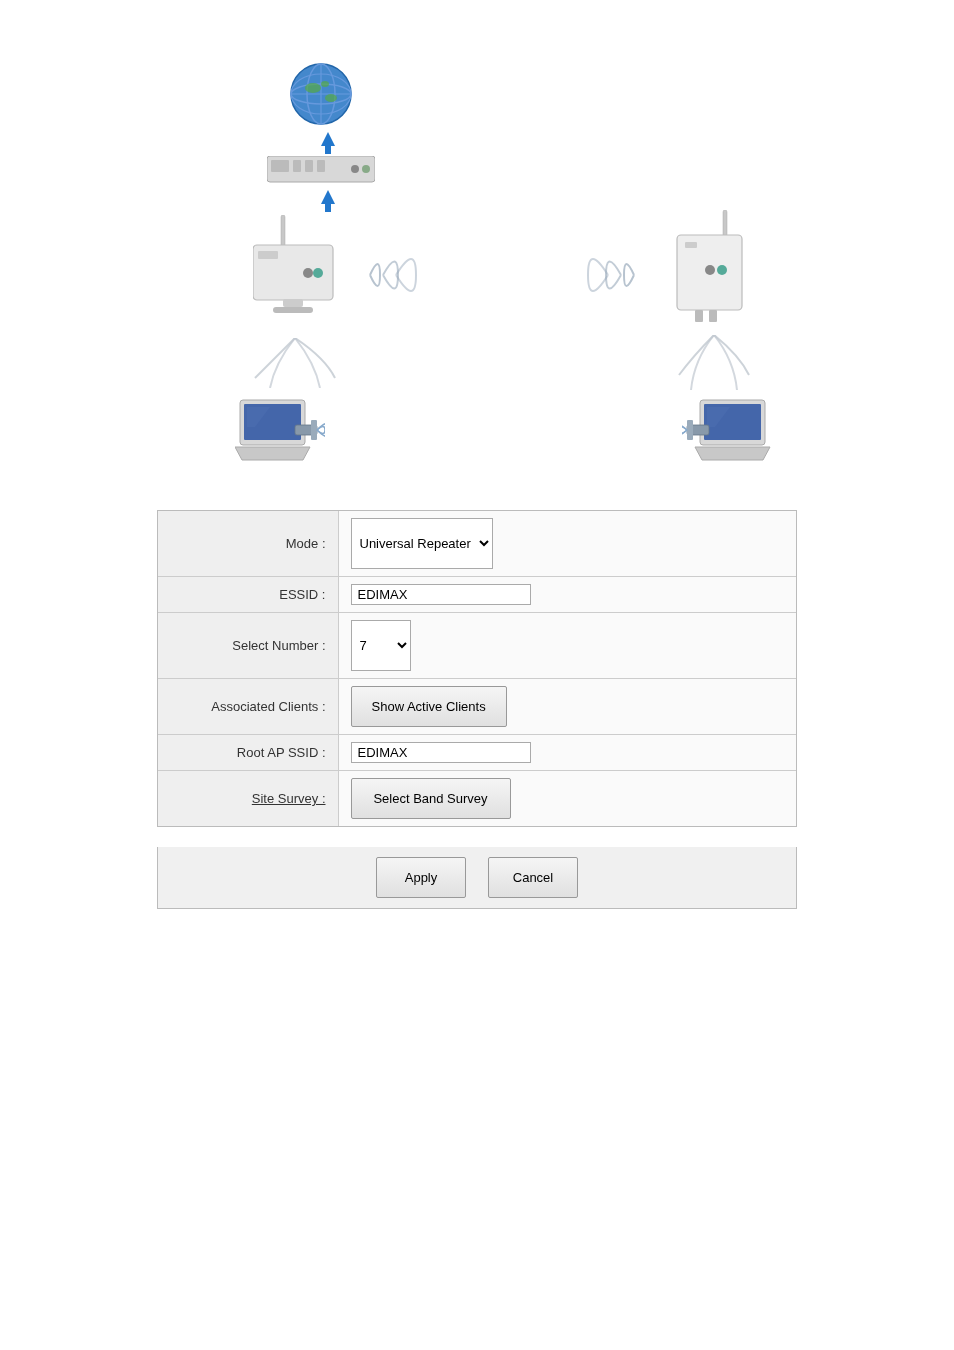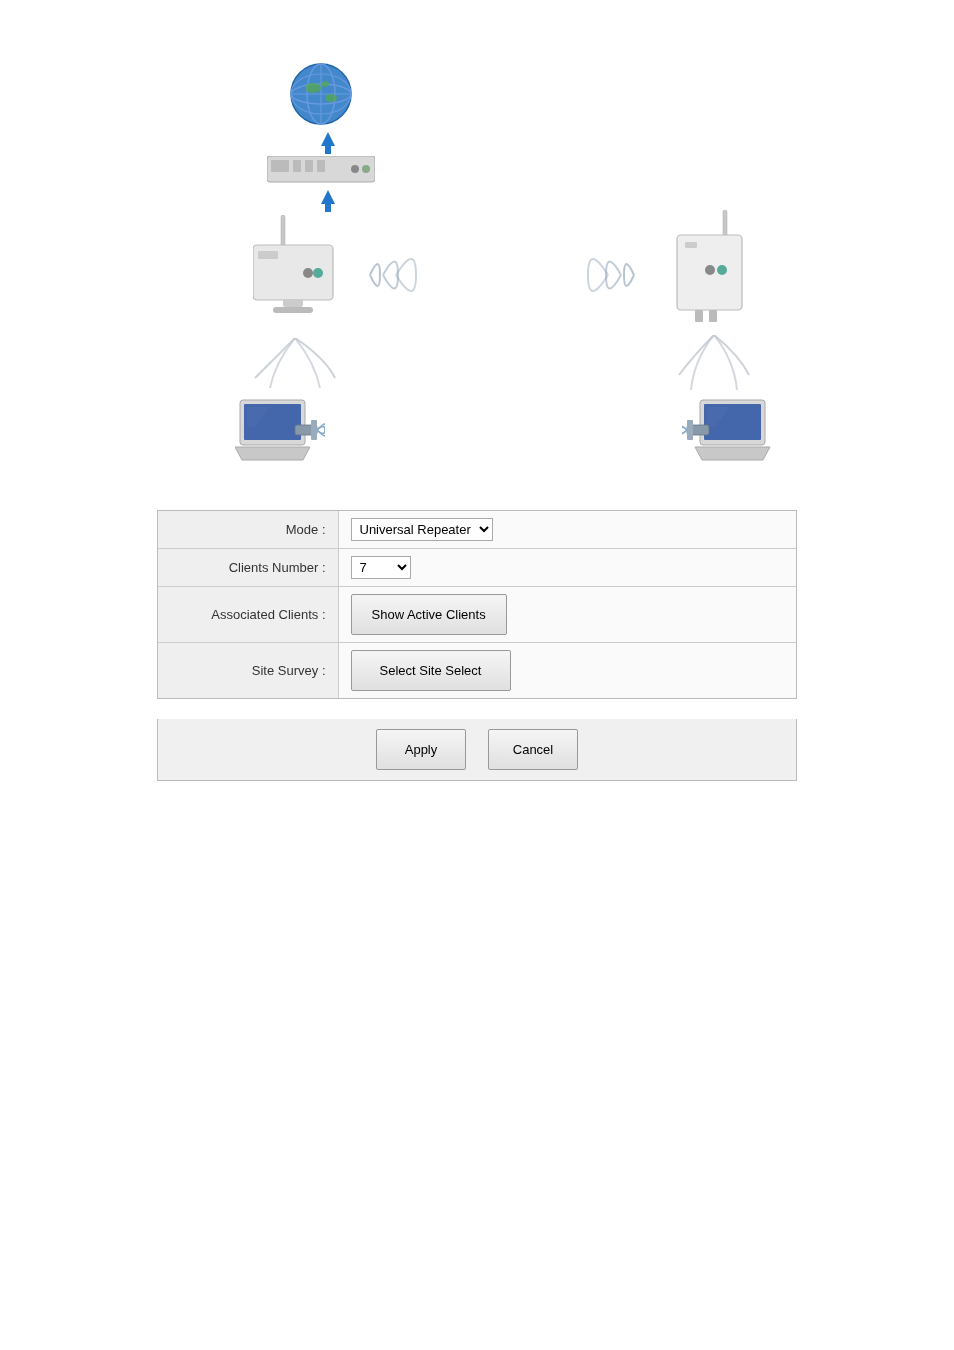--- a/index.html
+++ b/index.html
@@ -48,20 +48,21 @@
       width: 100%;
       border-collapse: collapse;
     }
 
     .form-table tr {
       border-bottom: 1px solid #ccc;
     }
 
     .form-table tr:last-child {
       border-bottom: none;
+      text-decoration: underline;
     }
 
     .form-table td {
       padding: 7px 12px;
       vertical-align: middle;
     }
 
     .label-cell {
       width: 180px;
       text-align: right;
@@ -72,21 +73,21 @@
     }
 
     .value-cell {
       background: #fafafa;
       font-size: 13px;
     }
 
     .form-select {
       border: 1px solid #aaa;
       background: #fff;
-      padding: 2px 4px;
+      padding: 16px 4px;
       font-size: 13px;
       cursor: pointer;
     }
 
     .form-input {
       border: 1px solid #aaa;
       background: #fff;
       padding: 2px 6px;
       font-size: 13px;
       width: 180px;
@@ -277,21 +278,27 @@
         <td class="value-cell">
           <select class="form-select">
             <option>Universal Repeater</option>
             <option>AP</option>
             <option>Client</option>
             <option>WDS</option>
           </select>
         </td>
       </tr>
       <tr>
-        <td class="label-cell">Clients Number :</td>
+        <td class="label-cell">ESSID :</td>
+        <td class="value-cell">
+          <input type="text" class="form-input" value="EDIMAX" style="">
+        </td>
+      </tr>
+      <tr>
+        <td class="label-cell">Select Number :</td>
         <td class="value-cell">
           <select class="form-select" style="width:60px;">
             <option>1</option>
             <option>2</option>
             <option>3</option>
             <option>4</option>
             <option>5</option>
             <option>6</option>
             <option selected="">7</option>
             <option>8</option>
@@ -303,23 +310,29 @@
           </select>
         </td>
       </tr>
       <tr>
         <td class="label-cell">Associated Clients :</td>
         <td class="value-cell">
           <button class="btn">Show Active Clients</button>
         </td>
       </tr>
       <tr>
+        <td class="label-cell">Root AP SSID :</td>
+        <td class="value-cell">
+          <input type="text" class="form-input" value="EDIMAX" style="">
+        </td>
+      </tr>
+      <tr>
         <td class="label-cell">Site Survey :</td>
         <td class="value-cell">
-          <button class="btn" style="min-width:160px;">Select Site Select</button>
+          <button class="btn" style="min-width:160px;">Select Band Survey</button>
         </td>
       </tr>
     </tbody>
       </table>
   </div>
 
   <div class="button-row">
     <button class="btn" style="min-width:90px;">Apply</button>
     <button class="btn" style="min-width:90px;">Cancel</button>
   </div>

